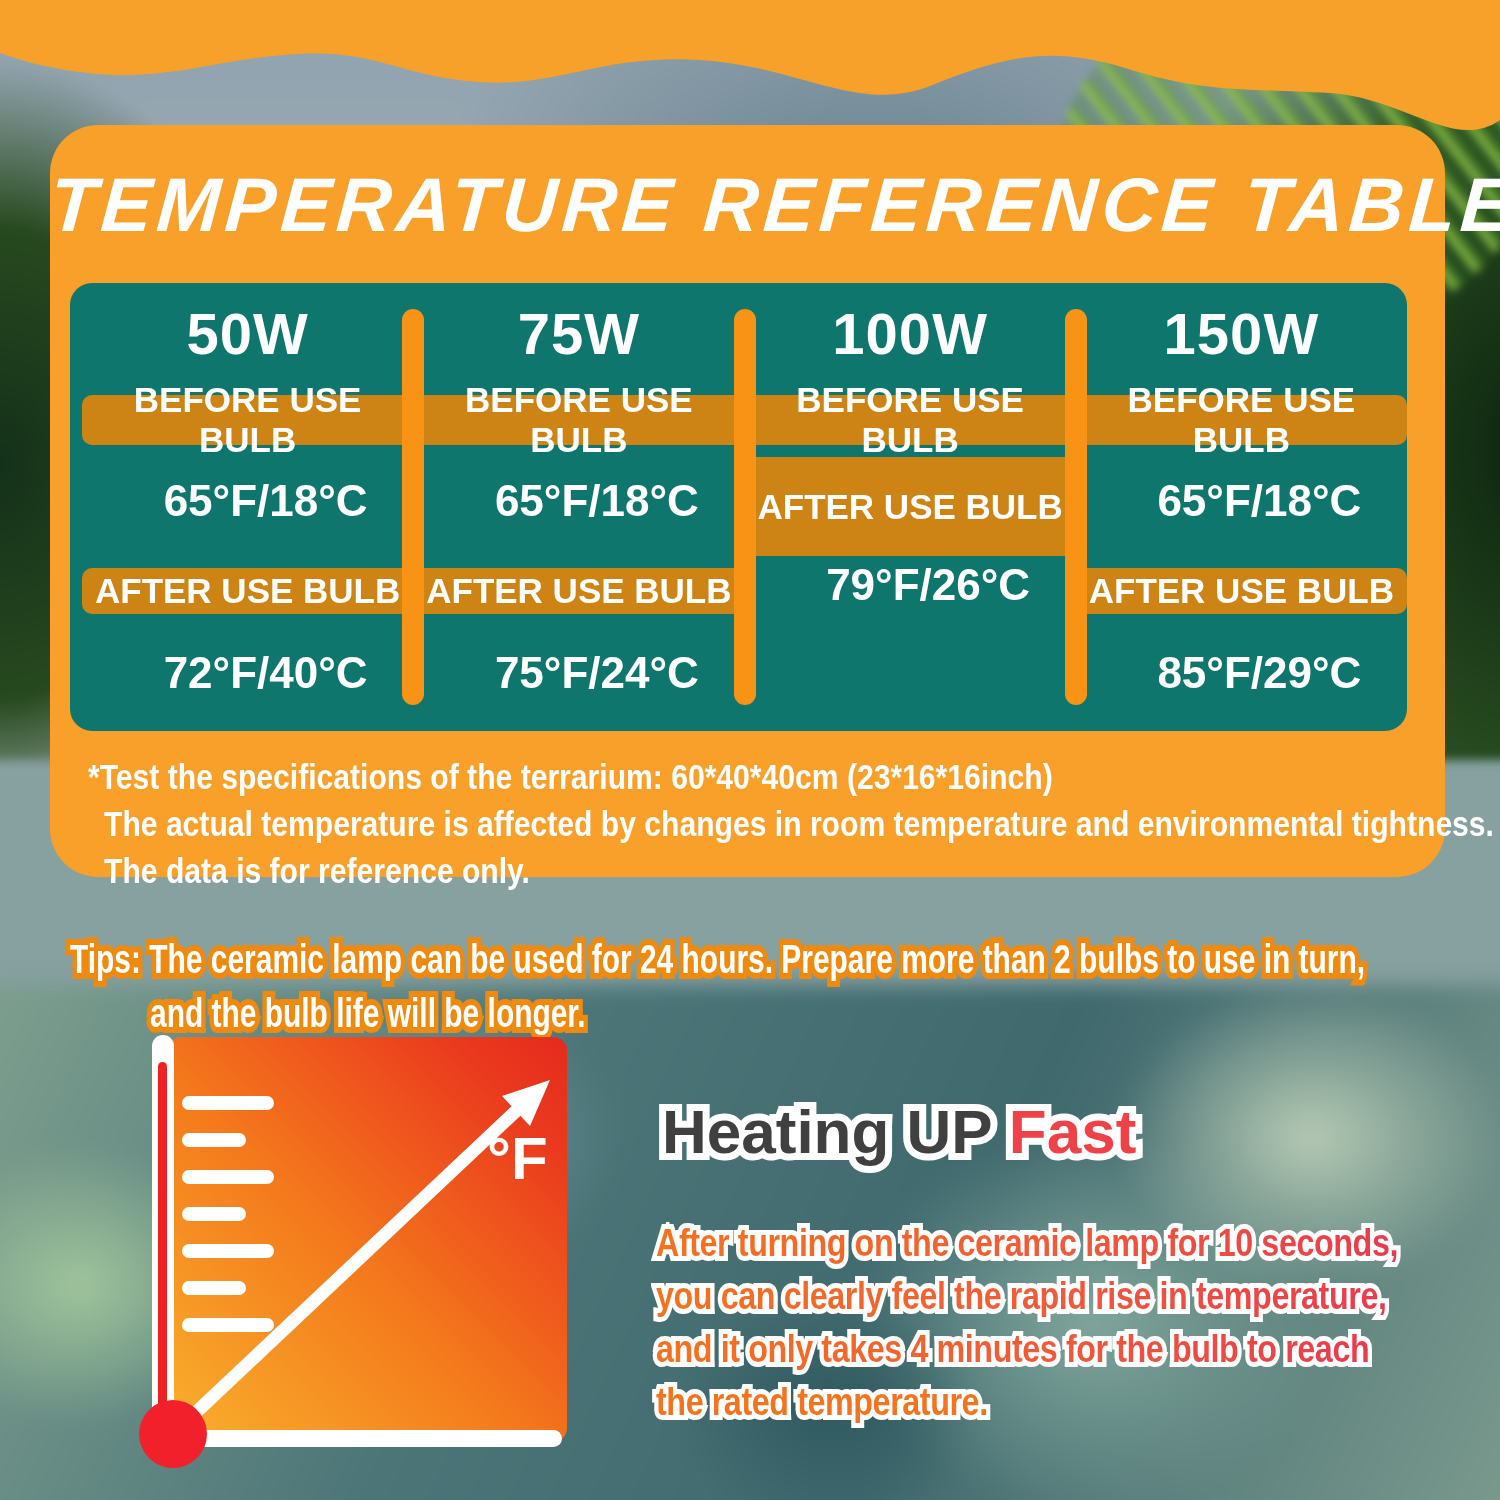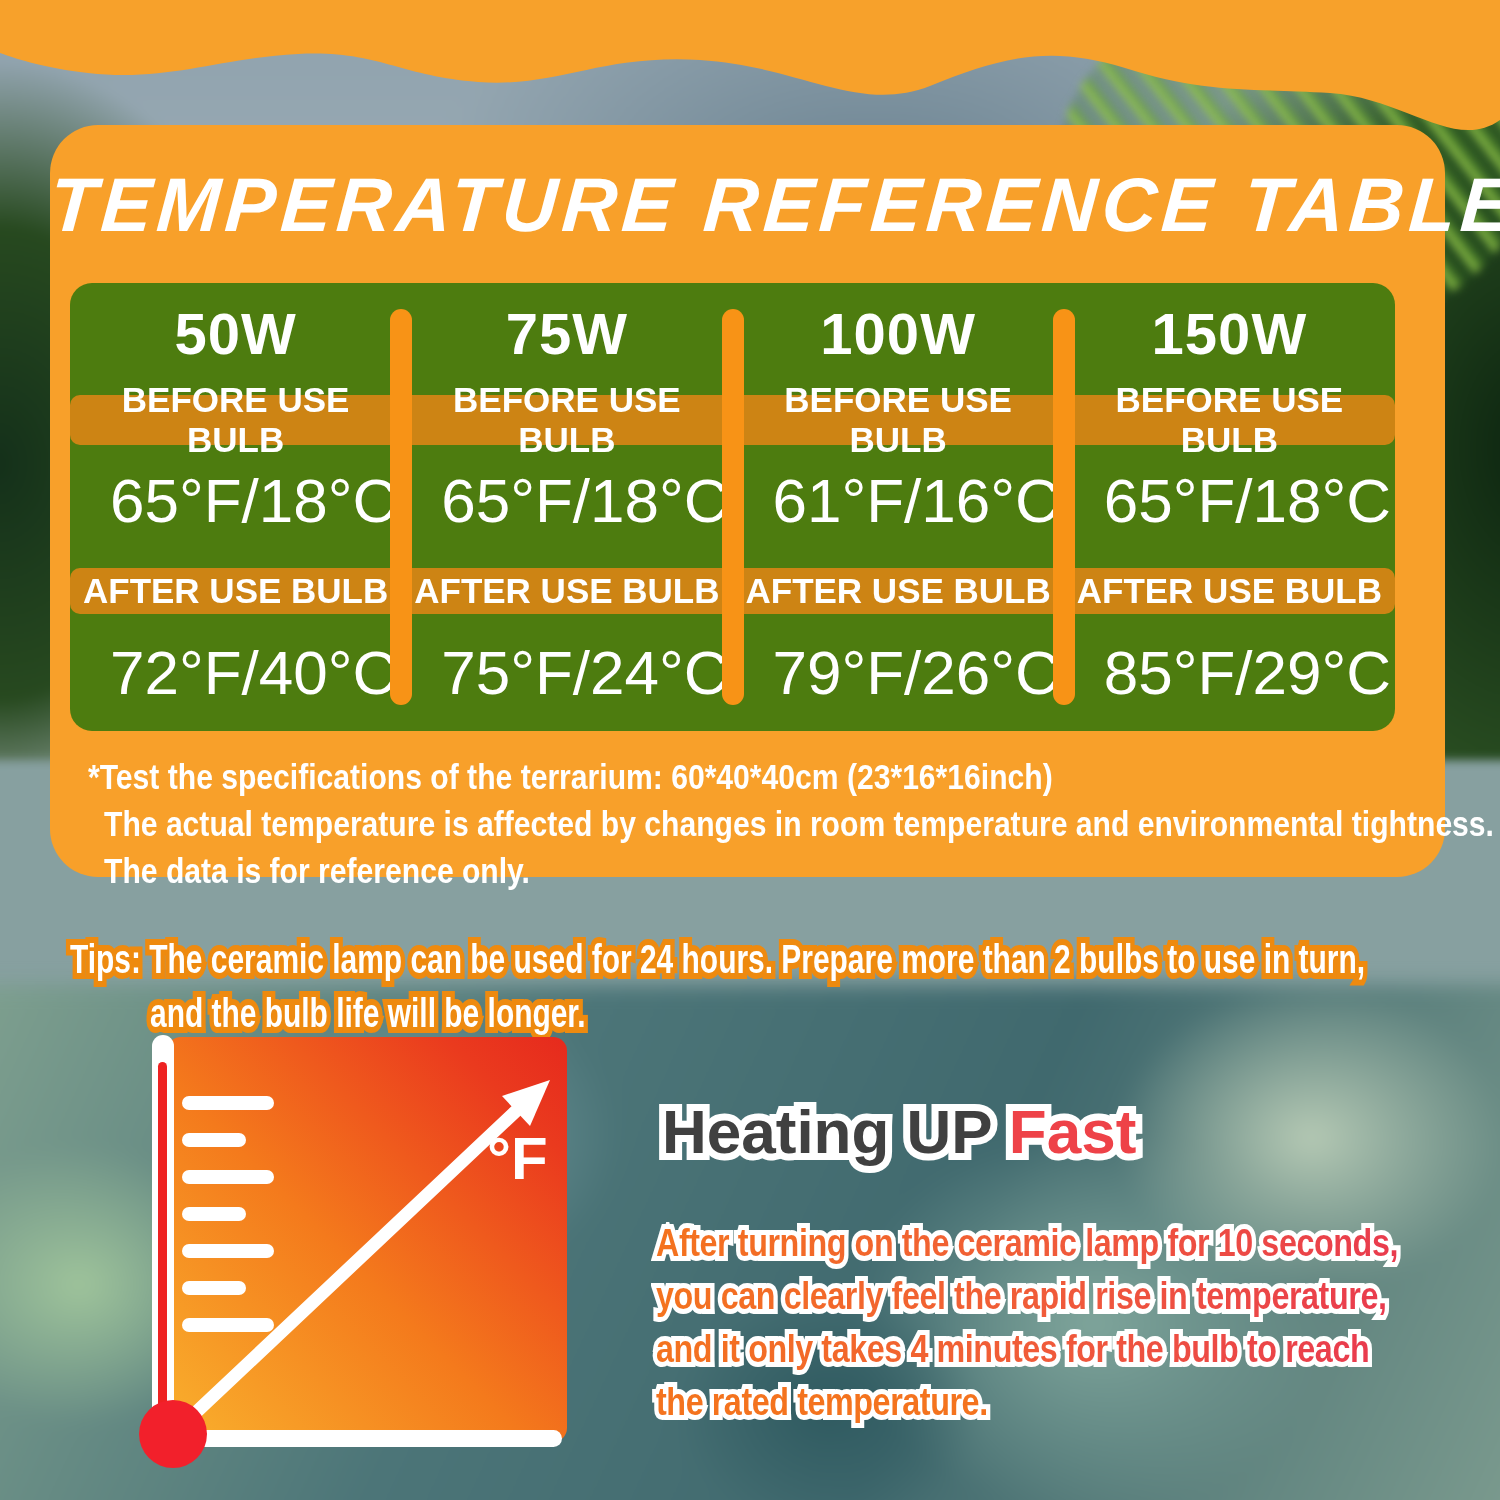--- a/index.html
+++ b/index.html
@@ -38,28 +38,28 @@
 
   
   #top-wave{left:0;top:0;width:1500px;height:190px;}
 
   
   #panel{left:50px;top:125px;width:1395px;height:752px;background:#F8A02A;border-radius:48px;}
   #panel-title{position:absolute;left:0;top:36px;width:100%;text-align:center;
     font-size:76px;font-weight:900;font-style:italic;color:#ffffff;
     letter-spacing:5px;transform:skewX(-4deg);white-space:nowrap;}
   #table-box{position:absolute;left:20px;top:158px;width:1325px;height:448px;
-    background:#4d7c0f;border-radius:22px;overflow:hidden;}
+    background:#0f766e;border-radius:22px;overflow:hidden;padding-left:12px;}
   .cols{display:grid;grid-template-columns:repeat(4,1fr);height:100%;position:relative;}
   .col{display:grid;grid-template-rows:100px 62px 111px 58px 117px;text-align:center;color:#fff;}
   .watt{display:flex;align-items:center;justify-content:center;
     font-size:58px;font-weight:700;letter-spacing:1px;}
   .bar{background:#CD8414;border-radius:10px;display:flex;align-items:center;justify-content:center;
     font-size:35px;font-weight:700;letter-spacing:0;margin-top:12px;}
-  .temp{display:flex;align-items:center;justify-content:center;font-size:62px;font-weight:400;margin-left:36px;}
+  .temp{display:flex;align-items:center;justify-content:center;font-size:44px;font-weight:700;margin-left:36px;}
   .divider{position:absolute;top:26px;bottom:26px;width:22px;border-radius:11px;background:#F89316;z-index:3;}
   #div1{left:calc(25% - 11px);} #div2{left:calc(50% - 11px);} #div3{left:calc(75% - 11px);}
   #footnote{position:absolute;left:38px;top:628px;color:#ffffff;font-weight:700;}
   .fn-line{font-size:35px;line-height:47px;white-space:nowrap;
     transform:scaleX(.86);transform-origin:left center;}
   .fn-indent{margin-left:16px;}
 
   
   #tips{left:70px;top:900px;width:1420px;margin-top:36px;}
   .tip-line{position:relative;height:54px;white-space:nowrap;font-weight:700;font-size:41px;
@@ -128,21 +128,20 @@
       <div class="col">
         <div class="watt">75W</div>
         <div class="bar">BEFORE USE BULB</div>
         <div class="temp">65°F/18°C</div>
         <div class="bar">AFTER USE BULB</div>
         <div class="temp">75°F/24°C</div>
       </div>
       <div class="col">
         <div class="watt">100W</div>
         <div class="bar">BEFORE USE BULB</div>
-        <div class="temp">61°F/16°C</div>
         <div class="bar">AFTER USE BULB</div>
         <div class="temp">79°F/26°C</div>
       </div>
       <div class="col">
         <div class="watt">150W</div>
         <div class="bar">BEFORE USE BULB</div>
         <div class="temp">65°F/18°C</div>
         <div class="bar">AFTER USE BULB</div>
         <div class="temp">85°F/29°C</div>
       </div>

